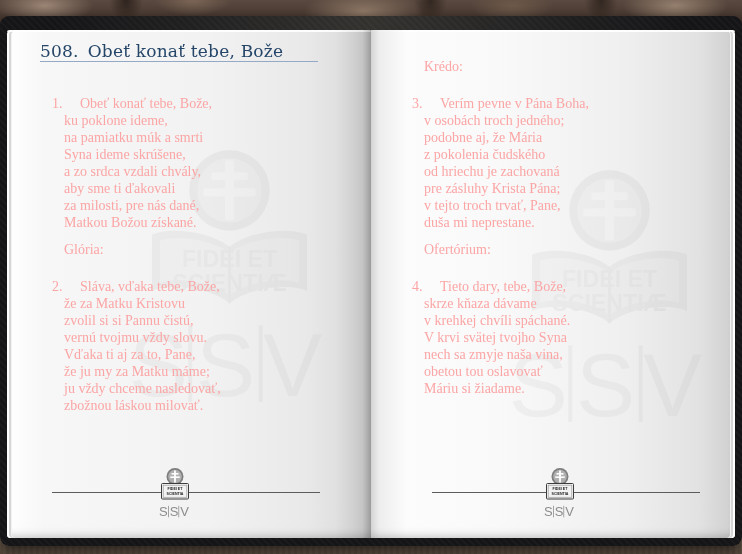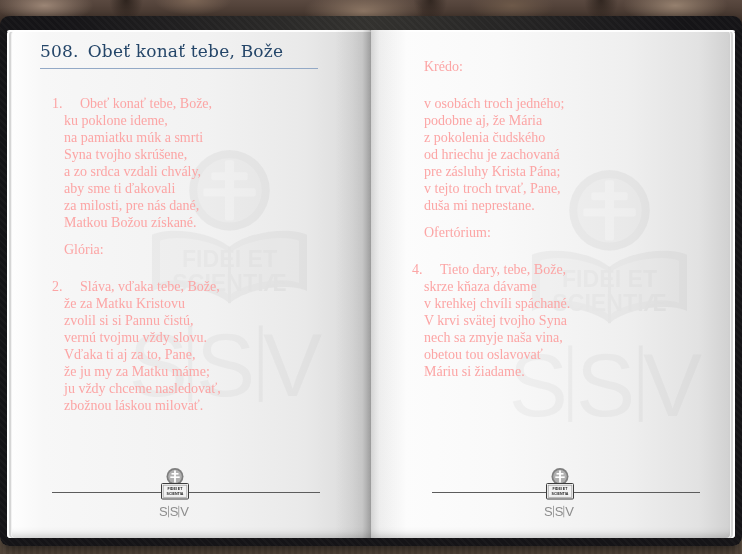--- a/index.html
+++ b/index.html
@@ -48,21 +48,21 @@
   .gutter{position:absolute;left:50%;top:0;bottom:0;width:72px;transform:translateX(-50%);
     background:linear-gradient(to right, rgba(0,0,0,0) 0%, rgba(60,60,60,0.10) 38%, rgba(40,40,40,0.28) 49.5%, rgba(120,120,120,0.28) 50.5%, rgba(60,60,60,0.08) 62%, rgba(0,0,0,0) 100%);
   }
 
   
   .watermark{position:absolute;opacity:0.10;pointer-events:none;}
   .wm-left{left:112px;top:138px;}
   .wm-right{left:492px;top:158px;}
 
   
-  .title{position:absolute;left:40px;top:41px;width:278px;padding-bottom:7px;
+  .title{position:absolute;left:40px;top:41px;width:278px;
     border-bottom:1px solid #93a9c6;color:#254669;
     font-family:"DejaVu Serif",serif;font-size:17px;letter-spacing:0.2px;}
   .title .num{margin-right:9px;}
   .col{position:absolute;width:290px;color:#fca5a5;font-size:14px;line-height:17px;}
   .col-left{left:52px;top:95px;}
   .col-right{left:412px;top:58px;}
   .section-label{padding-left:12px;margin-bottom:20px;}
   .verse{margin-bottom:10px;}
   .verse-line{padding-left:12px;white-space:nowrap;}
   .verse-line.first{padding-left:0;}
@@ -128,41 +128,42 @@
 
   <div class="title">
     <span class="num">508.</span><span>Obeť konať tebe, Bože</span>
   </div>
 
   <div class="col col-left">
       <div class="verse">
         <div class="verse-line first"><span class="verse-number">1.</span>Obeť konať tebe, Bože,</div>
         <div class="verse-line">ku poklone ideme,</div>
         <div class="verse-line">na pamiatku múk a smrti</div>
-        <div class="verse-line">Syna tvojho skrúšene,</div>
+        <div class="verse-line">Syna ideme skrúšene,</div>
         <div class="verse-line">a zo srdca vzdali chvály,</div>
         <div class="verse-line">aby sme ti ďakovali</div>
         <div class="verse-line">za milosti, pre nás dané,</div>
         <div class="verse-line">Matkou Božou získané.</div>
       </div>
       <div class="section-label">Glória:</div>
       <div class="verse">
         <div class="verse-line first"><span class="verse-number">2.</span>Sláva, vďaka tebe, Bože,</div>
         <div class="verse-line">že za Matku Kristovu</div>
         <div class="verse-line">zvolil si si Pannu čistú,</div>
         <div class="verse-line">vernú tvojmu vždy slovu.</div>
         <div class="verse-line">Vďaka ti aj za to, Pane,</div>
         <div class="verse-line">že ju my za Matku máme;</div>
         <div class="verse-line">ju vždy chceme nasledovať,</div>
         <div class="verse-line">zbožnou láskou milovať.</div>
       </div>
     </div>
   <div class="col col-right">
       <div class="section-label">Krédo:</div>
       <div class="verse">
+        <div class="verse-line first"><span class="verse-number">3.</span>Verím pevne v Pána Boha,</div>
         <div class="verse-line">v osobách troch jedného;</div>
         <div class="verse-line">podobne aj, že Mária</div>
         <div class="verse-line">z pokolenia čudského</div>
         <div class="verse-line">od hriechu je zachovaná</div>
         <div class="verse-line">pre zásluhy Krista Pána;</div>
         <div class="verse-line">v tejto troch trvať, Pane,</div>
         <div class="verse-line">duša mi neprestane.</div>
       </div>
       <div class="section-label">Ofertórium:</div>
       <div class="verse">

